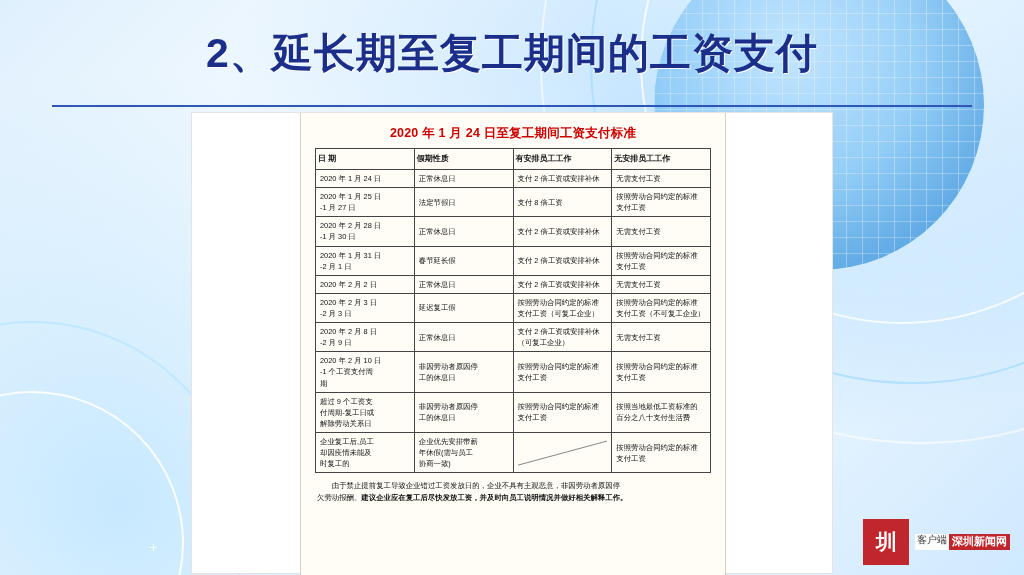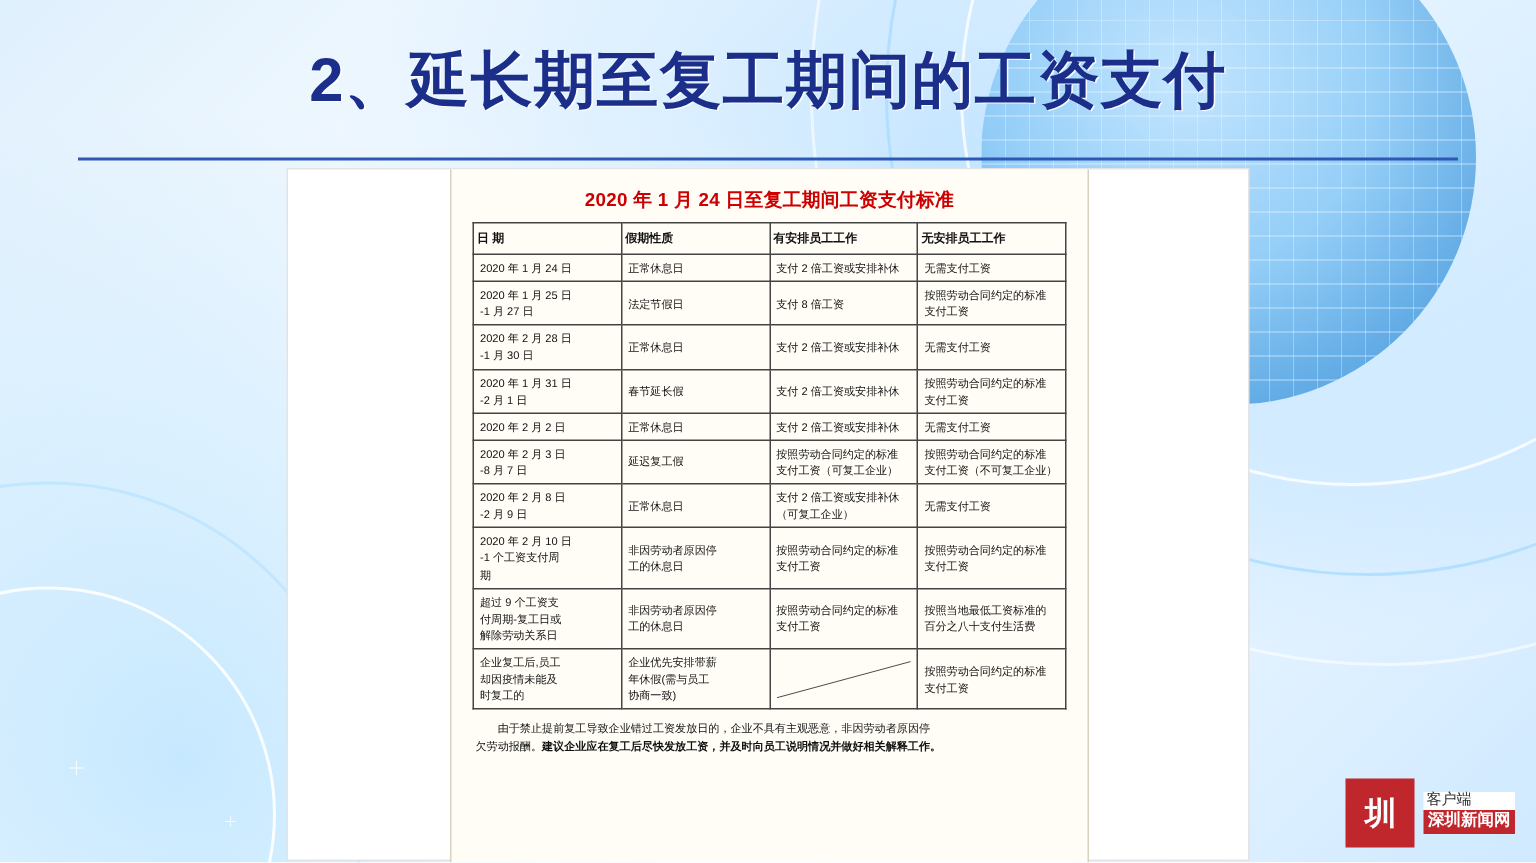--- a/index.html
+++ b/index.html
@@ -172,21 +172,21 @@
     color: #ffffff;
     font-size: 21px;
     font-weight: bold;
     display: flex;
     align-items: center;
     justify-content: center;
     letter-spacing: -1px;
   }
   .logo-text {
     display: flex;
-    flex-direction: column;
+    flex-direction: row;
     justify-content: space-between;
     line-height: 1.25;
   }
   .logo-text .t1 {
     font-size: 10px;
     color: #333333;
     background: #ffffff;
     padding: 0 2px;
   }
   .logo-text .t2 {
@@ -308,21 +308,21 @@
                 <span class="cell-line">支付 2 倍工资或安排补休</span>
               </td>
               <td class="c3">
                 <span class="cell-line">无需支付工资</span>
               </td>
             </tr>
 
             <tr>
               <td class="c0">
                 <span class="cell-line">2020 年 2 月 3 日</span>
-                <span class="cell-line">-8 月 7 日</span>
+                <span class="cell-line">-2 月 3 日</span>
               </td>
               <td class="c1">
                 <span class="cell-line">延迟复工假</span>
               </td>
               <td class="c2">
                 <span class="cell-line">按照劳动合同约定的标准</span>
                 <span class="cell-line">支付工资（可复工企业）</span>
               </td>
               <td class="c3">
                 <span class="cell-line">按照劳动合同约定的标准</span>

